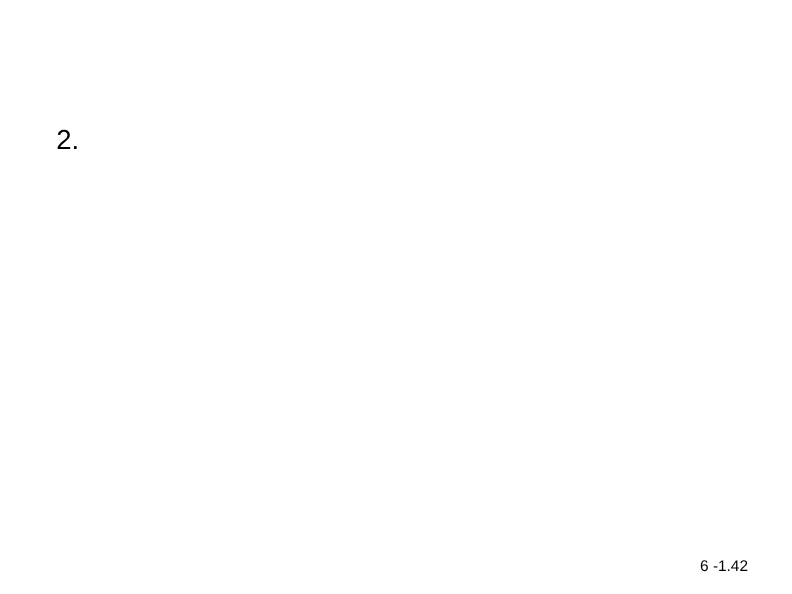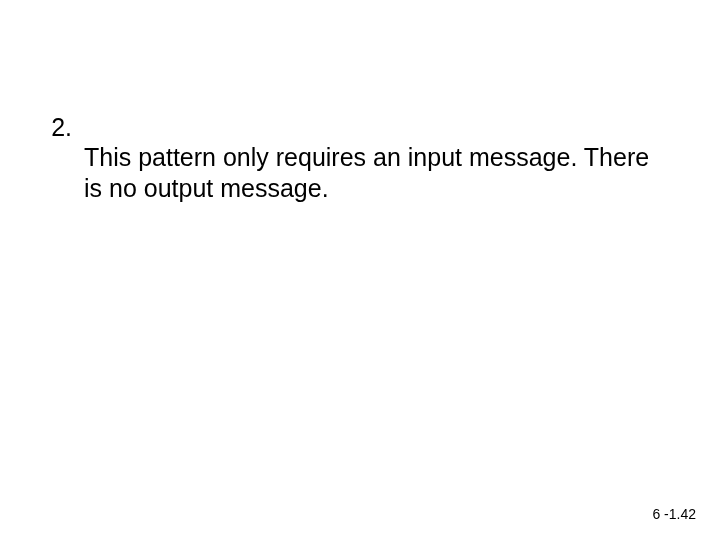--- a/index.html
+++ b/index.html
@@ -29,31 +29,30 @@
       font-size: 25px;
       line-height: 1.22;
       color: #000;
       flex: 1;
     }
     .para2 {
       margin-top: 30px;
     }
     .page-num {
       position: absolute;
-      right: 24px;
+      right: 40px;
       bottom: 18px;
       font-size: 14px;
       color: #000;
     }
   </style>
 </head>
 <body>
 
 <div class="slide">
   <div class="list-row">
     <div class="marker">2.</div>
     <div class="content">
-      <div class="para2">This pattern only requires an input message. There is no output message.</div>
     </div>
   </div>
 </div>
 
 <div class="page-num">6 -1.42</div>
 
 </body></html>

